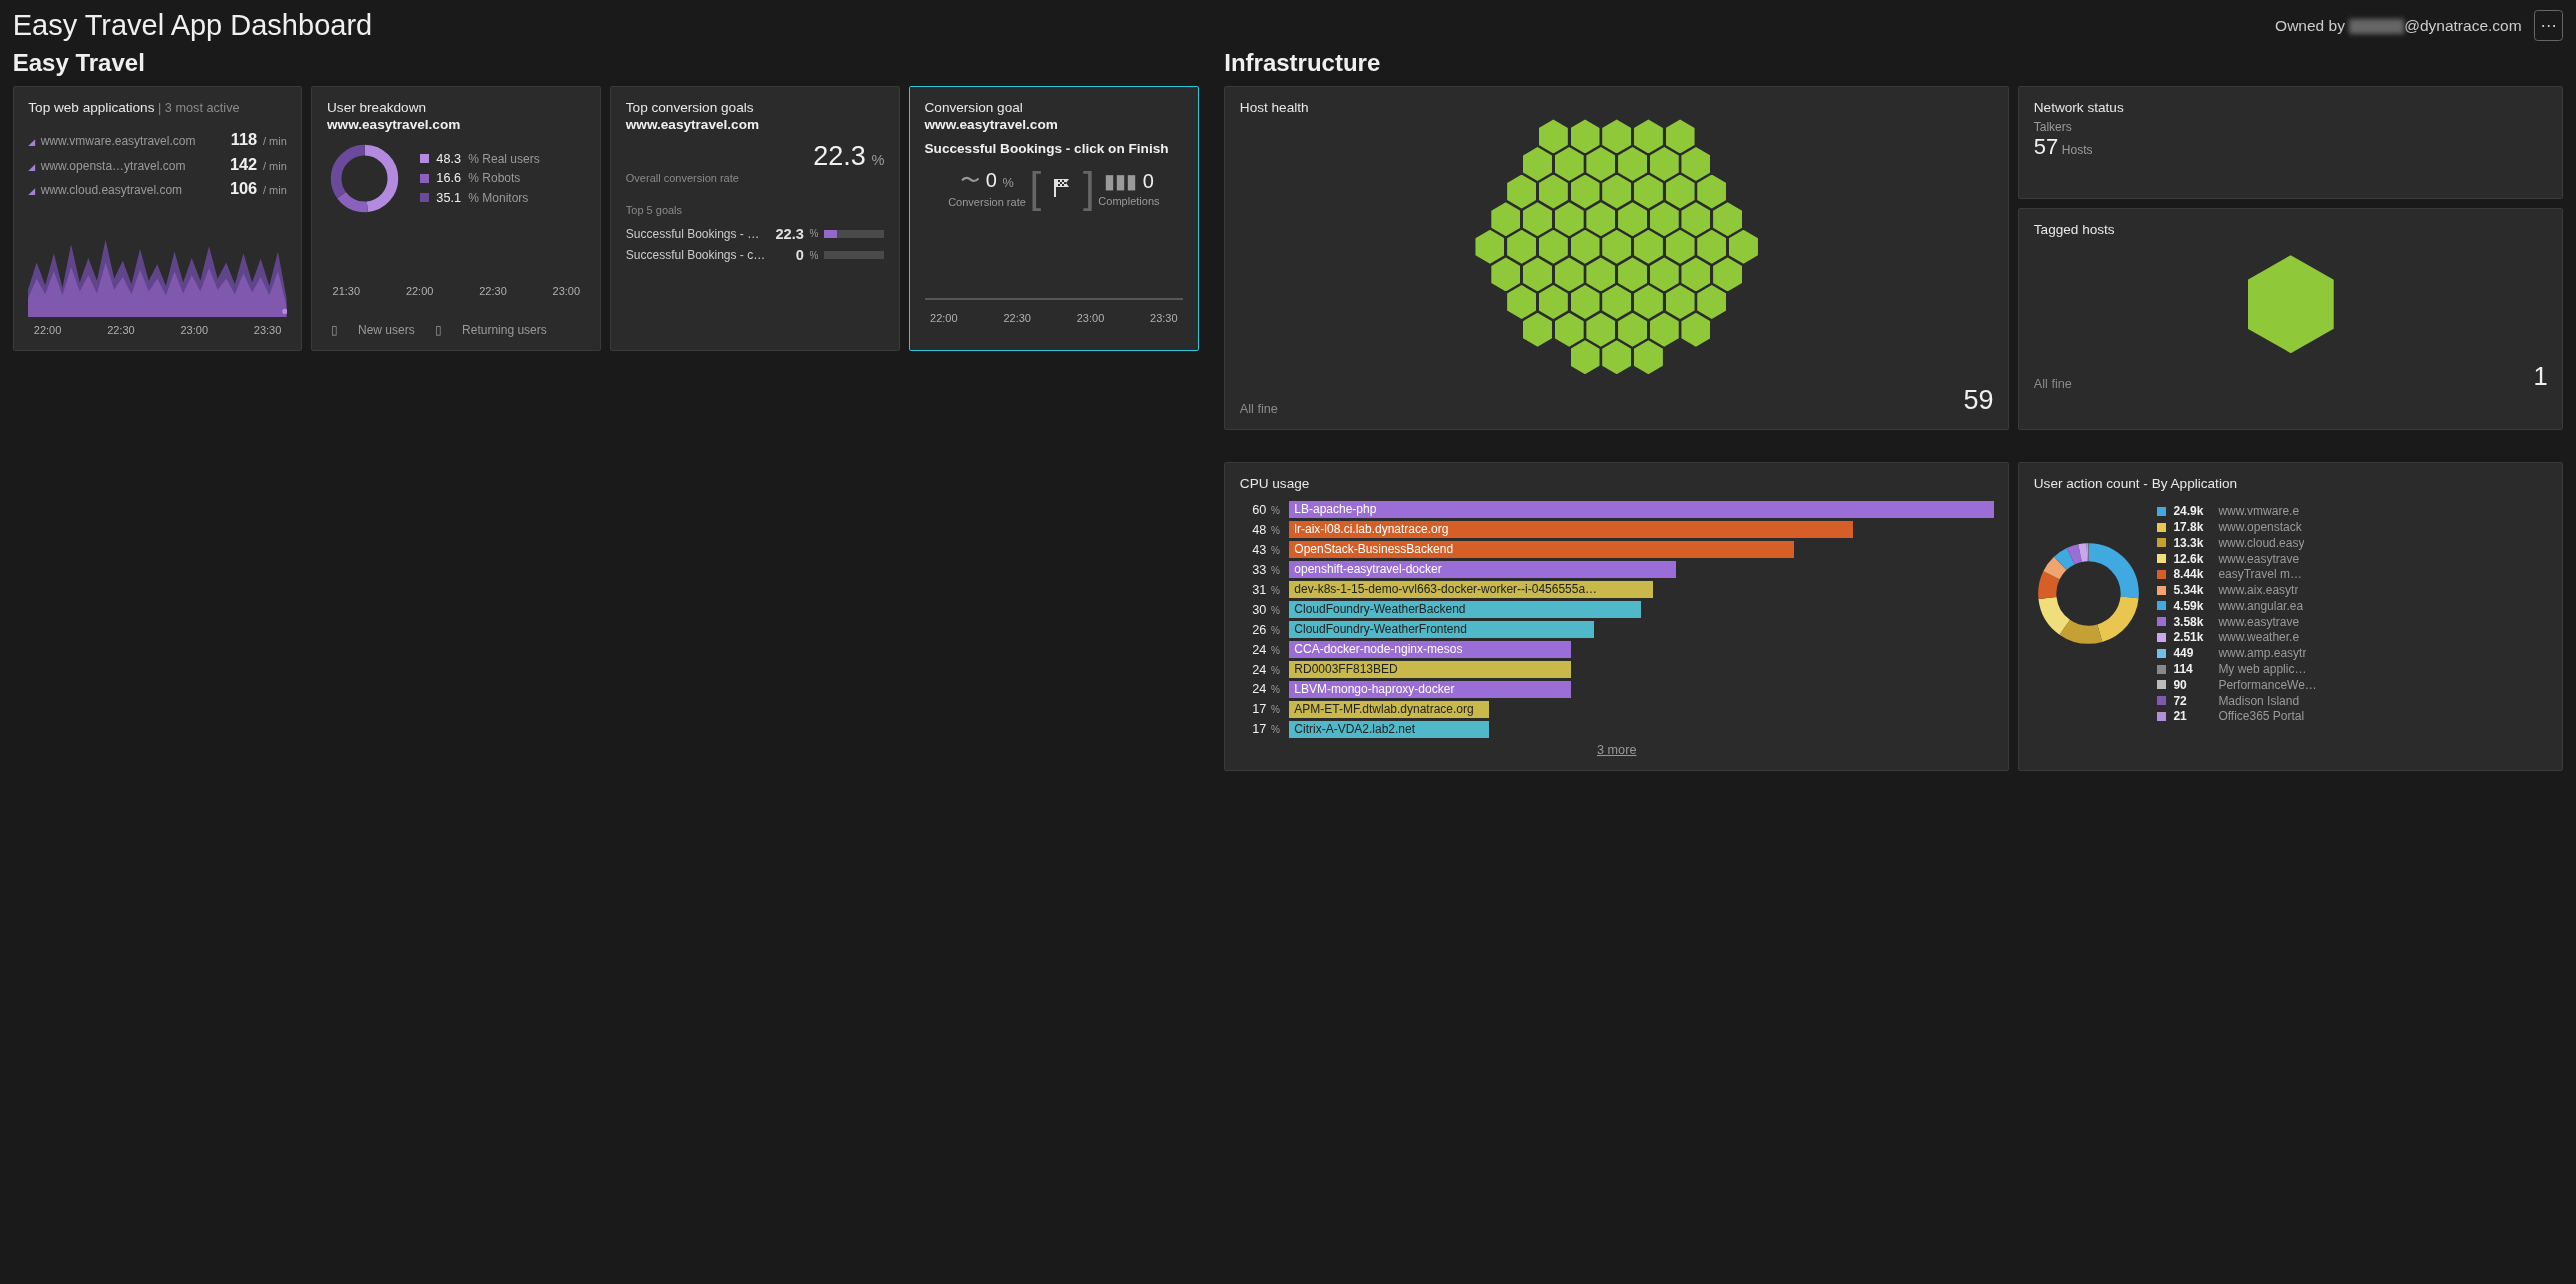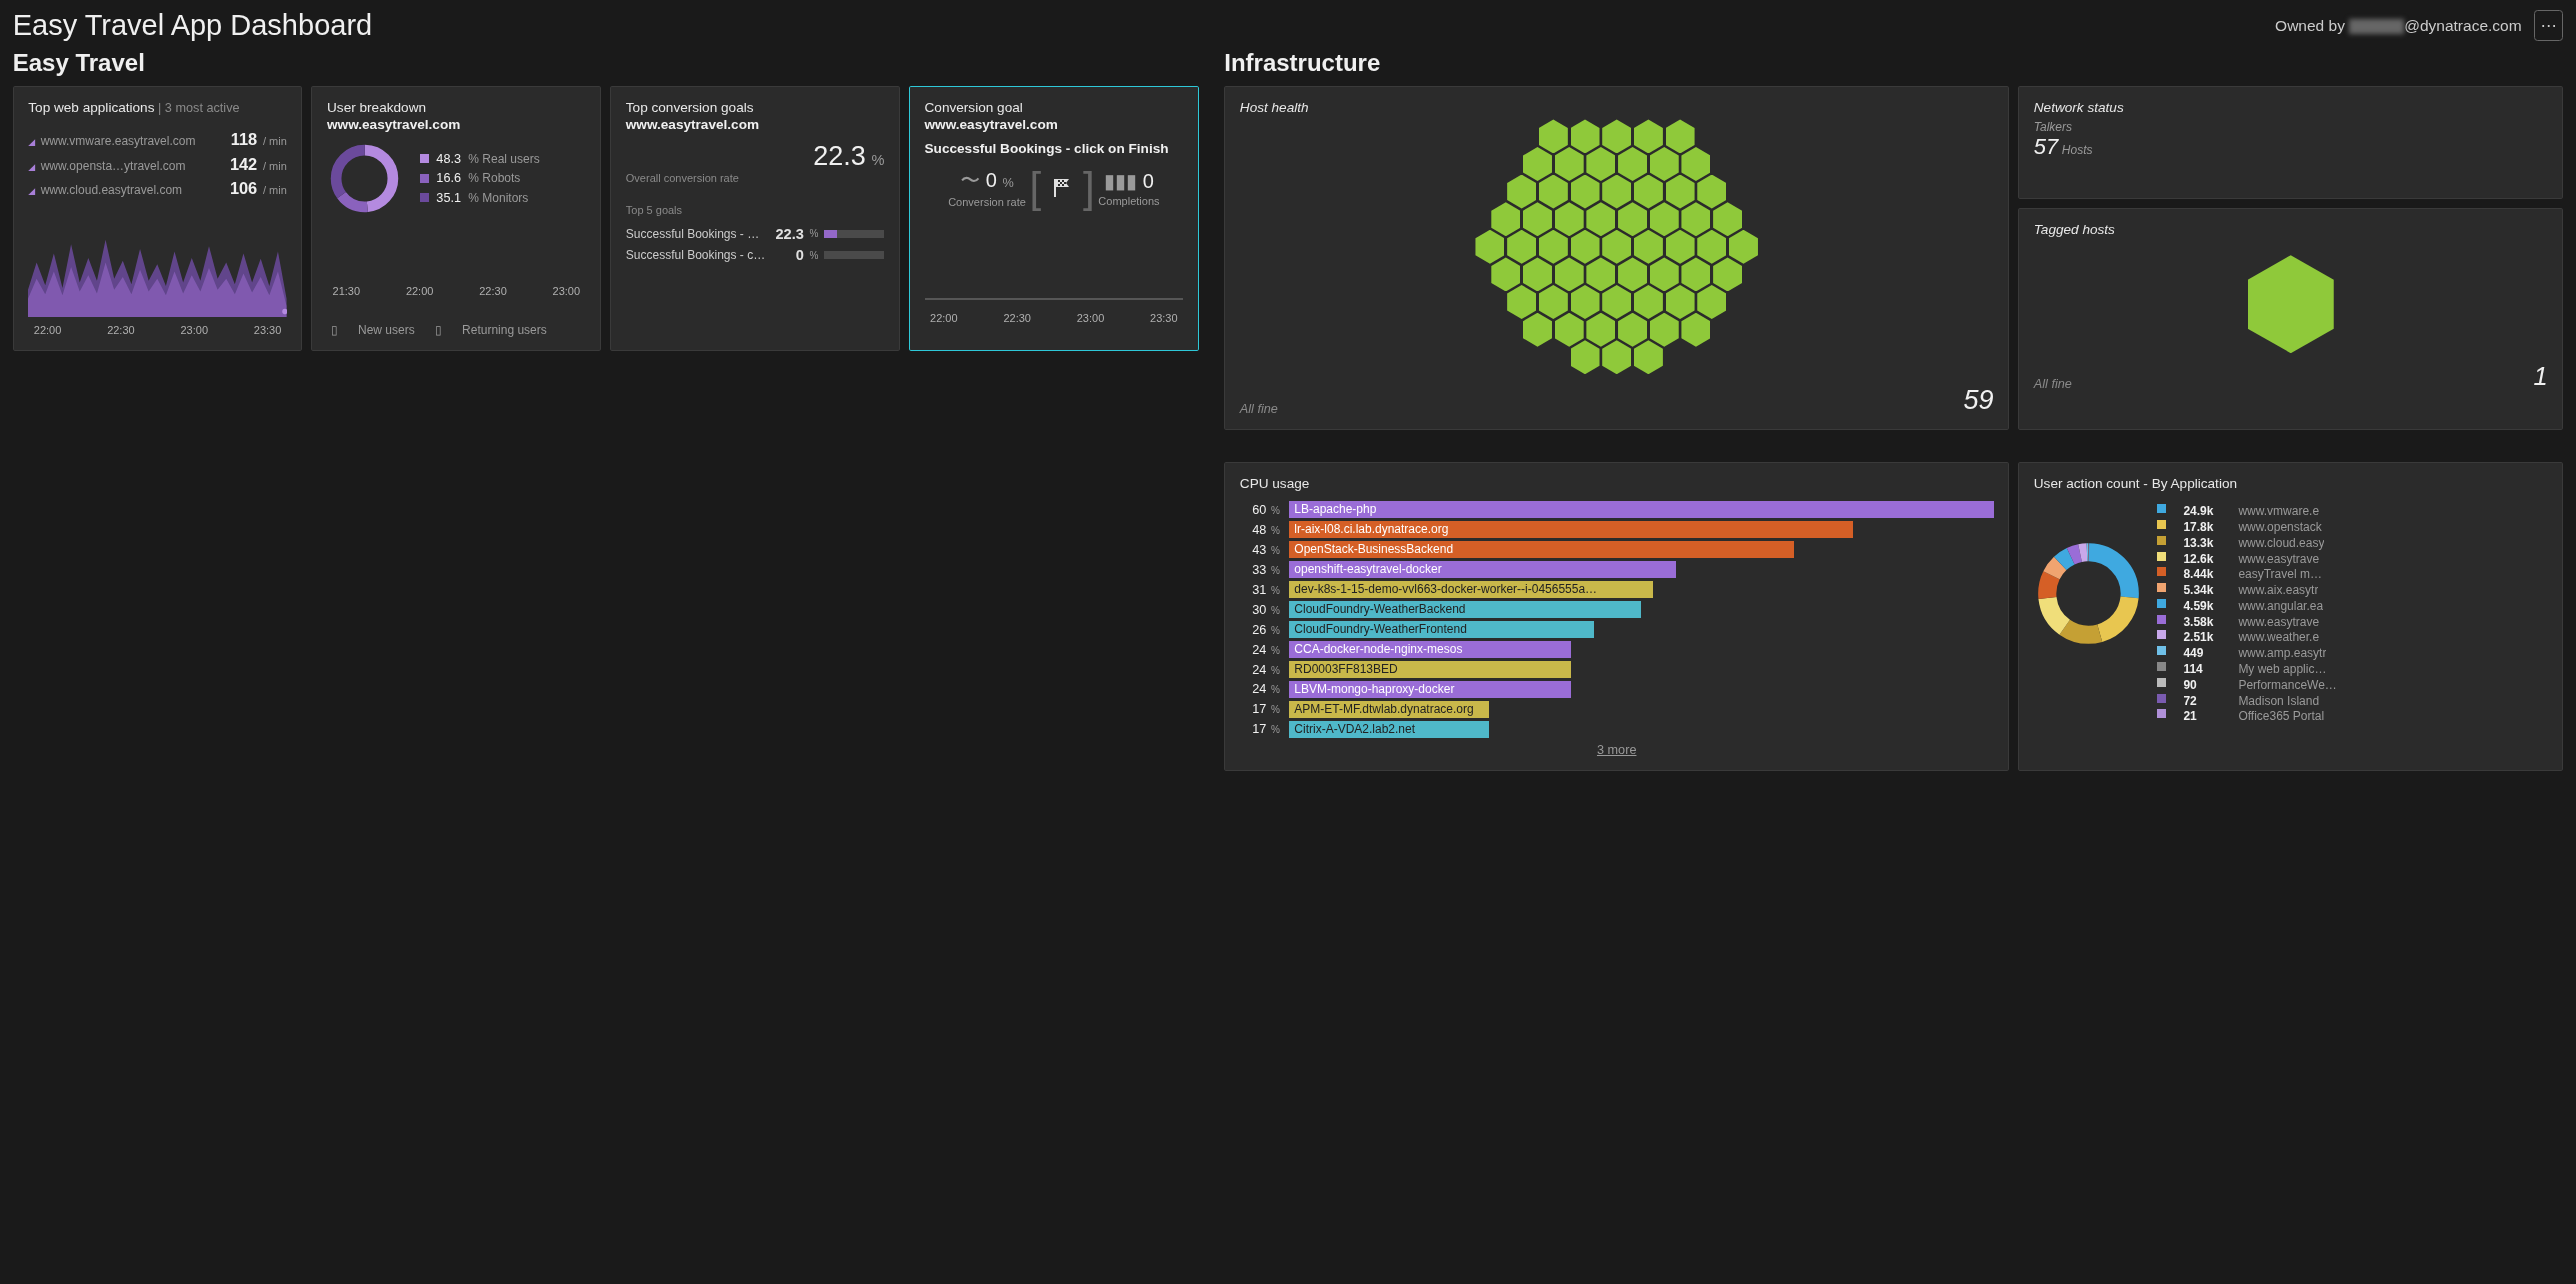--- a/index.html
+++ b/index.html
@@ -26,21 +26,21 @@
     margin-left: 12.7px; width: 29px; height: 31px; border: 0.9px solid #666;
     border-radius: 3.6px; background: transparent; color: #ccc; font-size: 16.4px;
     cursor: pointer;
   }
   .sections { display: flex; gap: 25.5px; }
   .col-left { flex: 0 0 46.5%; }
   .col-right { flex: 1; }
   .section-title { font-size: 24px; font-weight: 600; color: #f0f0f0; margin-bottom: 9px; }
   .grid { display: grid; gap: 9px; }
   .grid-left { grid-template-columns: 1fr 1fr 1fr 1fr; }
-  .grid-r1 { grid-template-columns: 1.44fr 1fr; margin-bottom: 9px; font-style: italic; }
+  .grid-r1 { grid-template-columns: 1.44fr 1fr; margin-bottom: 9px; }
   .grid-r2 { grid-template-columns: 1.44fr 1fr; margin-top: 32px; }
   .tile {
     background: #2b2b2b; border: 0.9px solid #3a3a3a; border-radius: 1.8px;
     padding: 12.7px 14.6px; position: relative; overflow: hidden;
   }
   .tile.selected { border: 0.9px solid #2ec8d8; }
   .tile-title { font-size: 13.6px; color: #e8e8e8; margin-bottom: 1.8px; }
   .tile-sub { font-size: 13.6px; font-weight: 600; color: #f0f0f0; margin-bottom: 9px; }
   .muted { color: #8a8a8a; }
   .small { font-size: 11px; }
@@ -105,21 +105,21 @@
   
   .cpu-row { display: flex; align-items: center; gap: 9px; padding: 1.8px 0; font-size: 12.7px; }
   .cpu-row .pct { width: 40px; text-align: right; color: #f0f0f0; }
   .cpu-row .pu { font-size: 10px; color: #9a9a9a; margin-left: 1.8px; }
   .cpu-row .barwrap { flex: 1; position: relative; height: 16.4px; }
   .cpu-row .bar { position: absolute; top: 0; left: 0; height: 100%; padding: 0 5.5px; white-space: nowrap; overflow: hidden; color: #111; font-size: 12px; line-height: 16.4px; }
   .cpu-more { text-align: center; color: #9a9a9a; font-size: 12.7px; margin-top: 3.6px; text-decoration: underline; cursor: pointer; }
   
   .uac-body { display: flex; gap: 14.6px; margin-top: 12.7px; }
   .uac-legend { font-size: 12px; flex: 1; }
-  .uac-legend .row { display: flex; align-items: flex-start; gap: 17px; white-space: nowrap; overflow: hidden; padding: 0.9px 0; }
+  .uac-legend .row { display: flex; align-items: center; gap: 7px; white-space: nowrap; overflow: hidden; padding: 0.9px 0; }
   .uac-legend .sw { width: 9px; height: 9px; flex: 0 0 9px; }
   .uac-legend .v { font-weight: 600; color: #f0f0f0; min-width: 38px; }
   .uac-legend .n { color: #9a9a9a; overflow: hidden; text-overflow: ellipsis; }
   
   .hex { clip-path: polygon(50% 0, 100% 25%, 100% 75%, 50% 100%, 0 75%, 0 25%); }
   .flatspark { stroke: #666; stroke-width: 1.5; }
 </style>
 </head>
 <body>
 

